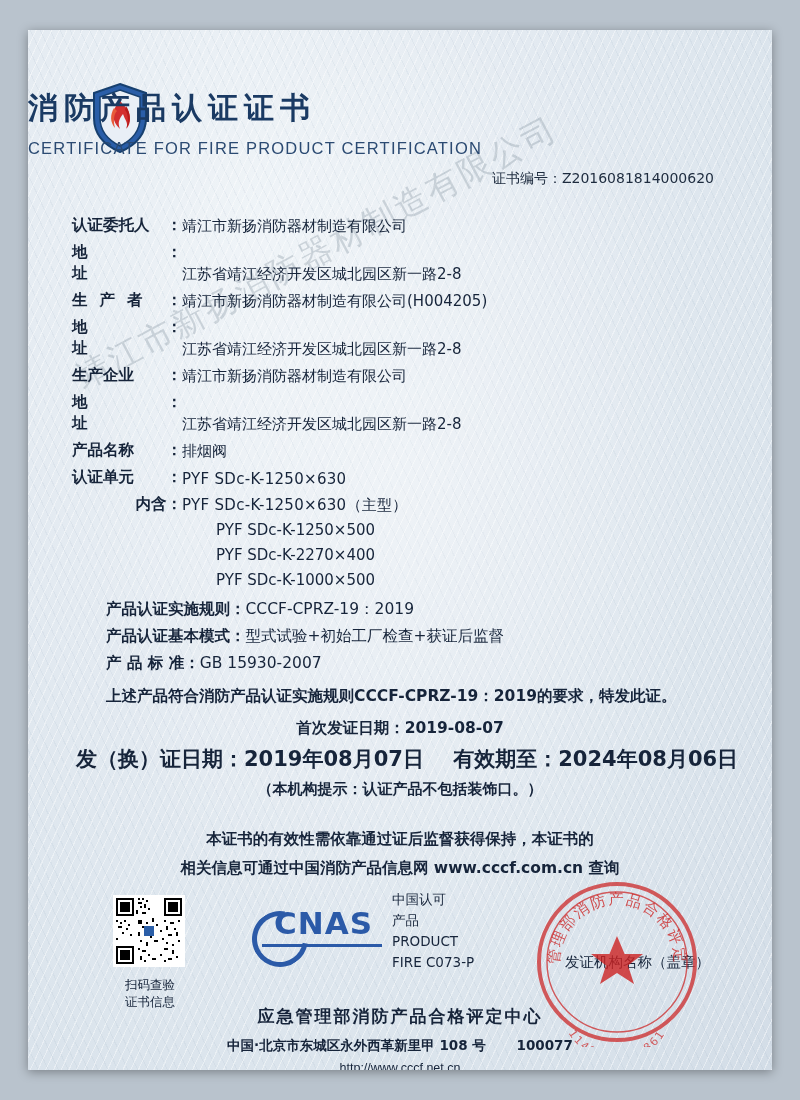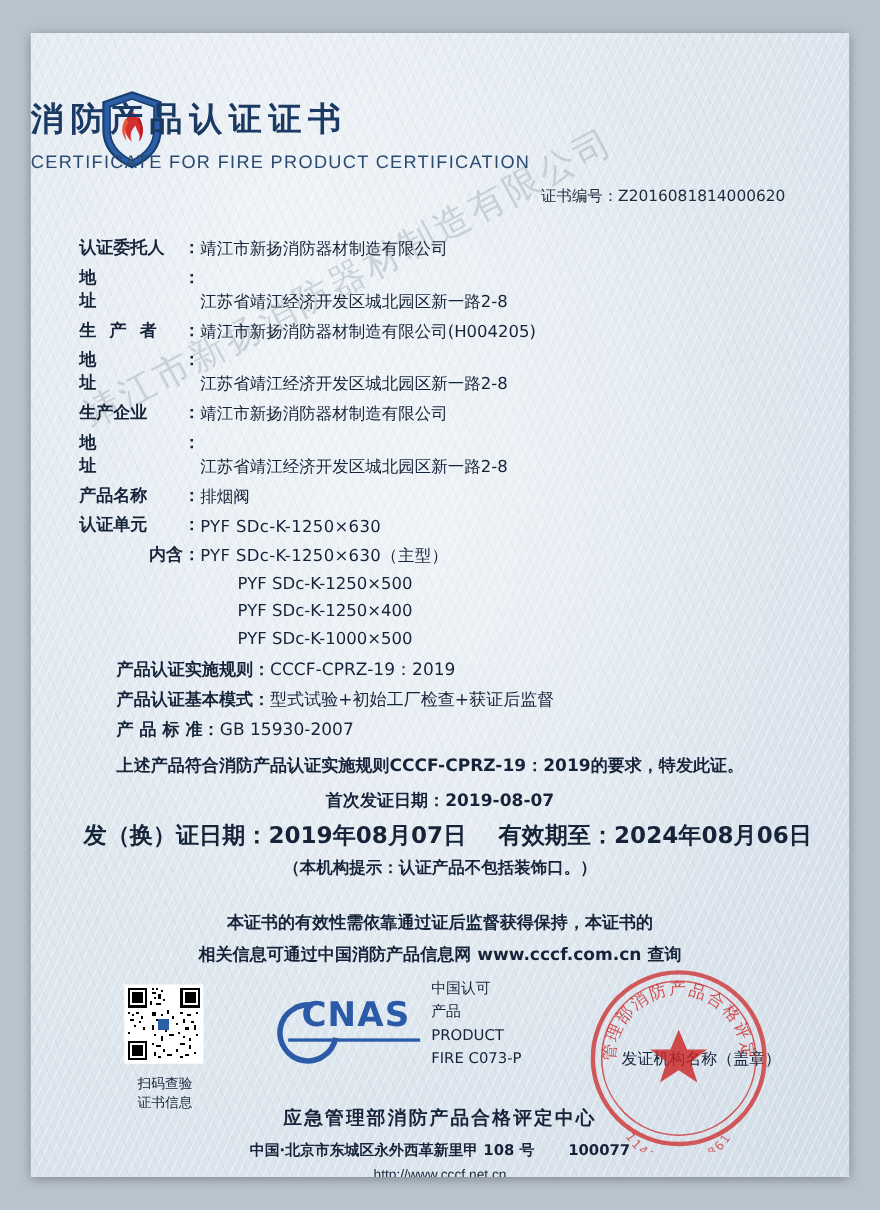--- a/index.html
+++ b/index.html
@@ -224,21 +224,21 @@
 
     <div class="row">
       <div class="lbl" style="justify-content:flex-end">
           <span>内含</span>
           <span>：</span>
         </div>
       <div class="val mono">PYF  SDc-K-1250×630（主型）</div>
     </div>
 
     <div class="sub">PYF  SDc-K-1250×500</div>
-    <div class="sub">PYF  SDc-K-1250×400</div>
+    <div class="sub">PYF  SDc-K-2270×400</div>
     <div class="sub">PYF  SDc-K-1000×500</div>
 
     <div class="rule-row" style="margin-top:10px">
       <span>产品认证实施规则：</span><span class="rv">CCCF-CPRZ-19：2019</span>
     </div>
     <div class="rule-row">
       <span>产品认证基本模式：</span><span class="rv">型式试验+初始工厂检查+获证后监督</span>
     </div>
     <div class="rule-row">
       <span>产 品 标 准：</span><span class="rv">GB 15930-2007</span>

